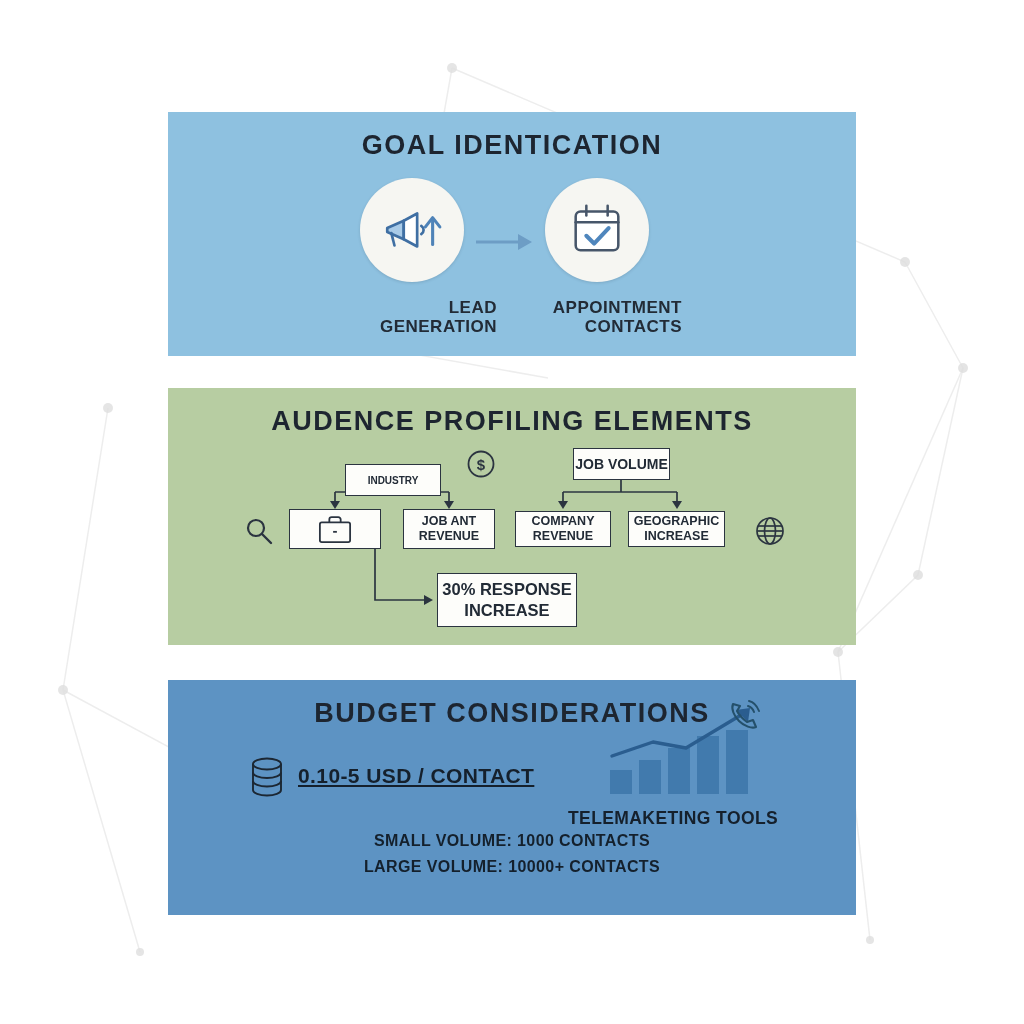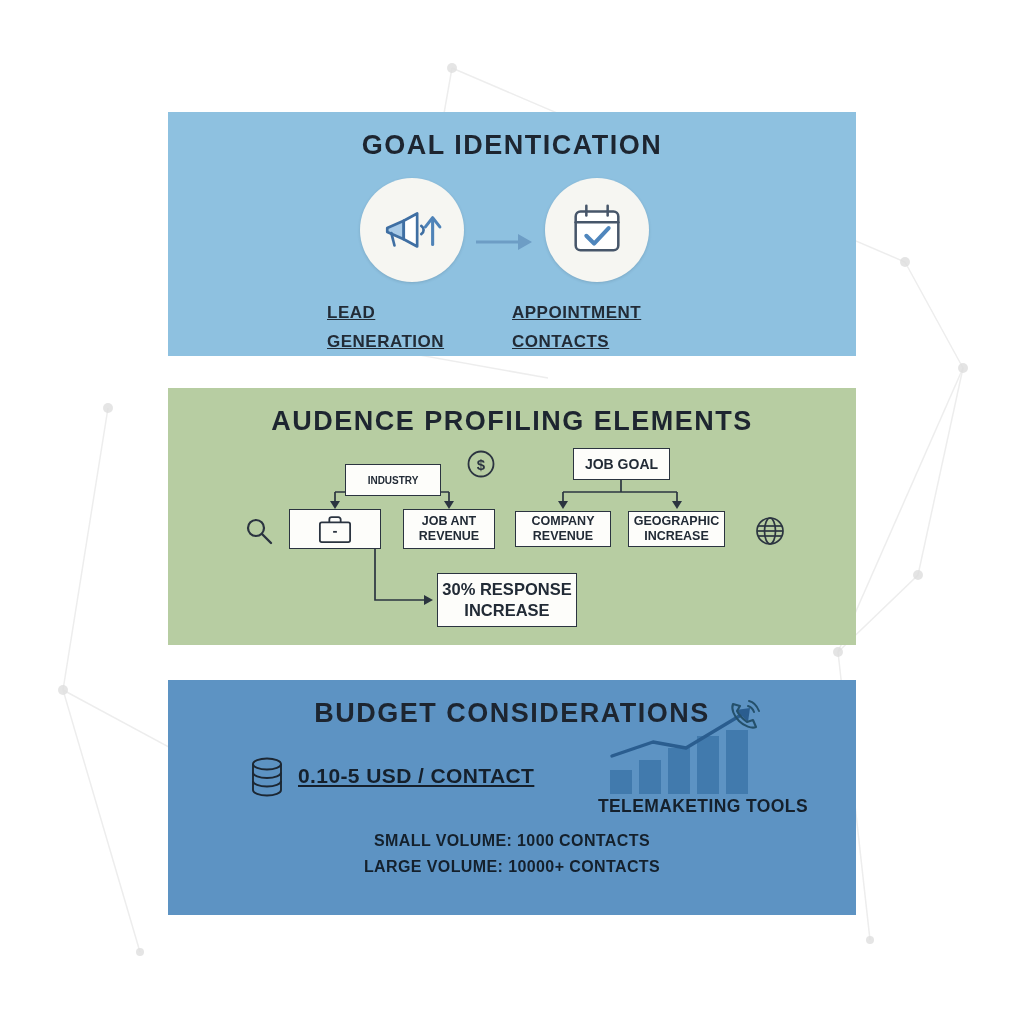--- a/index.html
+++ b/index.html
@@ -20,22 +20,22 @@
   
   .icon-circle{
     position:absolute;width:104px;height:104px;border-radius:50%;
     background:#f6f6f2;box-shadow:0 1px 3px rgba(40,60,80,.18);
     display:flex;align-items:center;justify-content:center;
   }
   .circle-lead{left:192px;top:66px;}
   .circle-appt{left:377px;top:66px;}
   .goal-arrow{position:absolute;left:304px;top:106px;}
   .goal-label{
-    position:absolute;top:186px;width:170px;text-align:left;
-    font-size:17px;font-weight:600;letter-spacing:.5px;line-height:29px;color:#222b36;text-decoration:underline;
+    position:absolute;top:186px;width:170px;text-align:right;
+    font-size:17px;font-weight:600;letter-spacing:.5px;line-height:19px;color:#222b36;
   }
   .label-lead{left:159px;}
   .label-appt{left:344px;}
   
   .node{
     position:absolute;background:#fdfdfa;border:1.6px solid #2b3440;
     display:flex;align-items:center;justify-content:center;text-align:center;
     font-weight:600;color:#222b36;box-sizing:border-box;
   }
   .node-industry{left:177px;top:76px;width:96px;height:32px;font-size:10px;}
@@ -52,21 +52,21 @@
   .connectors{position:absolute;left:0;top:0;}
   
   .icon-coins{position:absolute;left:78px;top:76px;}
   .budget-price{
     position:absolute;left:130px;top:84px;font-size:21px;font-weight:600;
     letter-spacing:.4px;color:#15202c;text-decoration:underline;
   }
   .bar-chart{position:absolute;left:440px;top:26px;}
   .icon-phone{position:absolute;left:558px;top:18px;}
   .tools-label{
-    position:absolute;left:400px;top:116px;width:240px;text-align:right;
+    position:absolute;left:400px;top:128px;width:240px;text-align:left;
     font-size:17.5px;font-weight:600;letter-spacing:.4px;color:#15202c;
   }
   .volume-line{
     position:absolute;left:0;width:100%;text-align:center;
     font-size:16px;font-weight:600;letter-spacing:.4px;color:#14202c;
   }
   .vol-small{top:152px;}
   .vol-large{top:178px;}
 </style>
 </head>
@@ -159,21 +159,21 @@
       </g>
     </svg>
 
     <div class="node node-industry">INDUSTRY</div>
 
     <svg class="float-icon icon-dollar" width="30" height="30" viewBox="0 0 30 30">
       <circle cx="15" cy="15" r="12.5" fill="none" stroke="#2b3440" stroke-width="1.8"></circle>
       <text x="15" y="20.5" text-anchor="middle" font-size="15" font-weight="bold" fill="#2b3440" font-family="Liberation Sans, sans-serif">$</text>
     </svg>
 
-    <div class="node node-jobtitle">JOB GOAL</div>
+    <div class="node node-jobtitle">JOB VOLUME</div>
 
     <div class="node node-briefcase">
       <svg width="40" height="34" viewBox="0 0 40 36">
         <g fill="none" stroke="#2b3440" stroke-width="1.9" stroke-linejoin="round">
           <rect x="4" y="11" width="32" height="21" rx="2"></rect>
           <path d="M14 11 V8 a2.5 2.5 0 0 1 2.5-2.5 h7 a2.5 2.5 0 0 1 2.5 2.5 V11"></path>
           <path d="M18 21 h4"></path>
         </g>
       </svg>
     </div>

